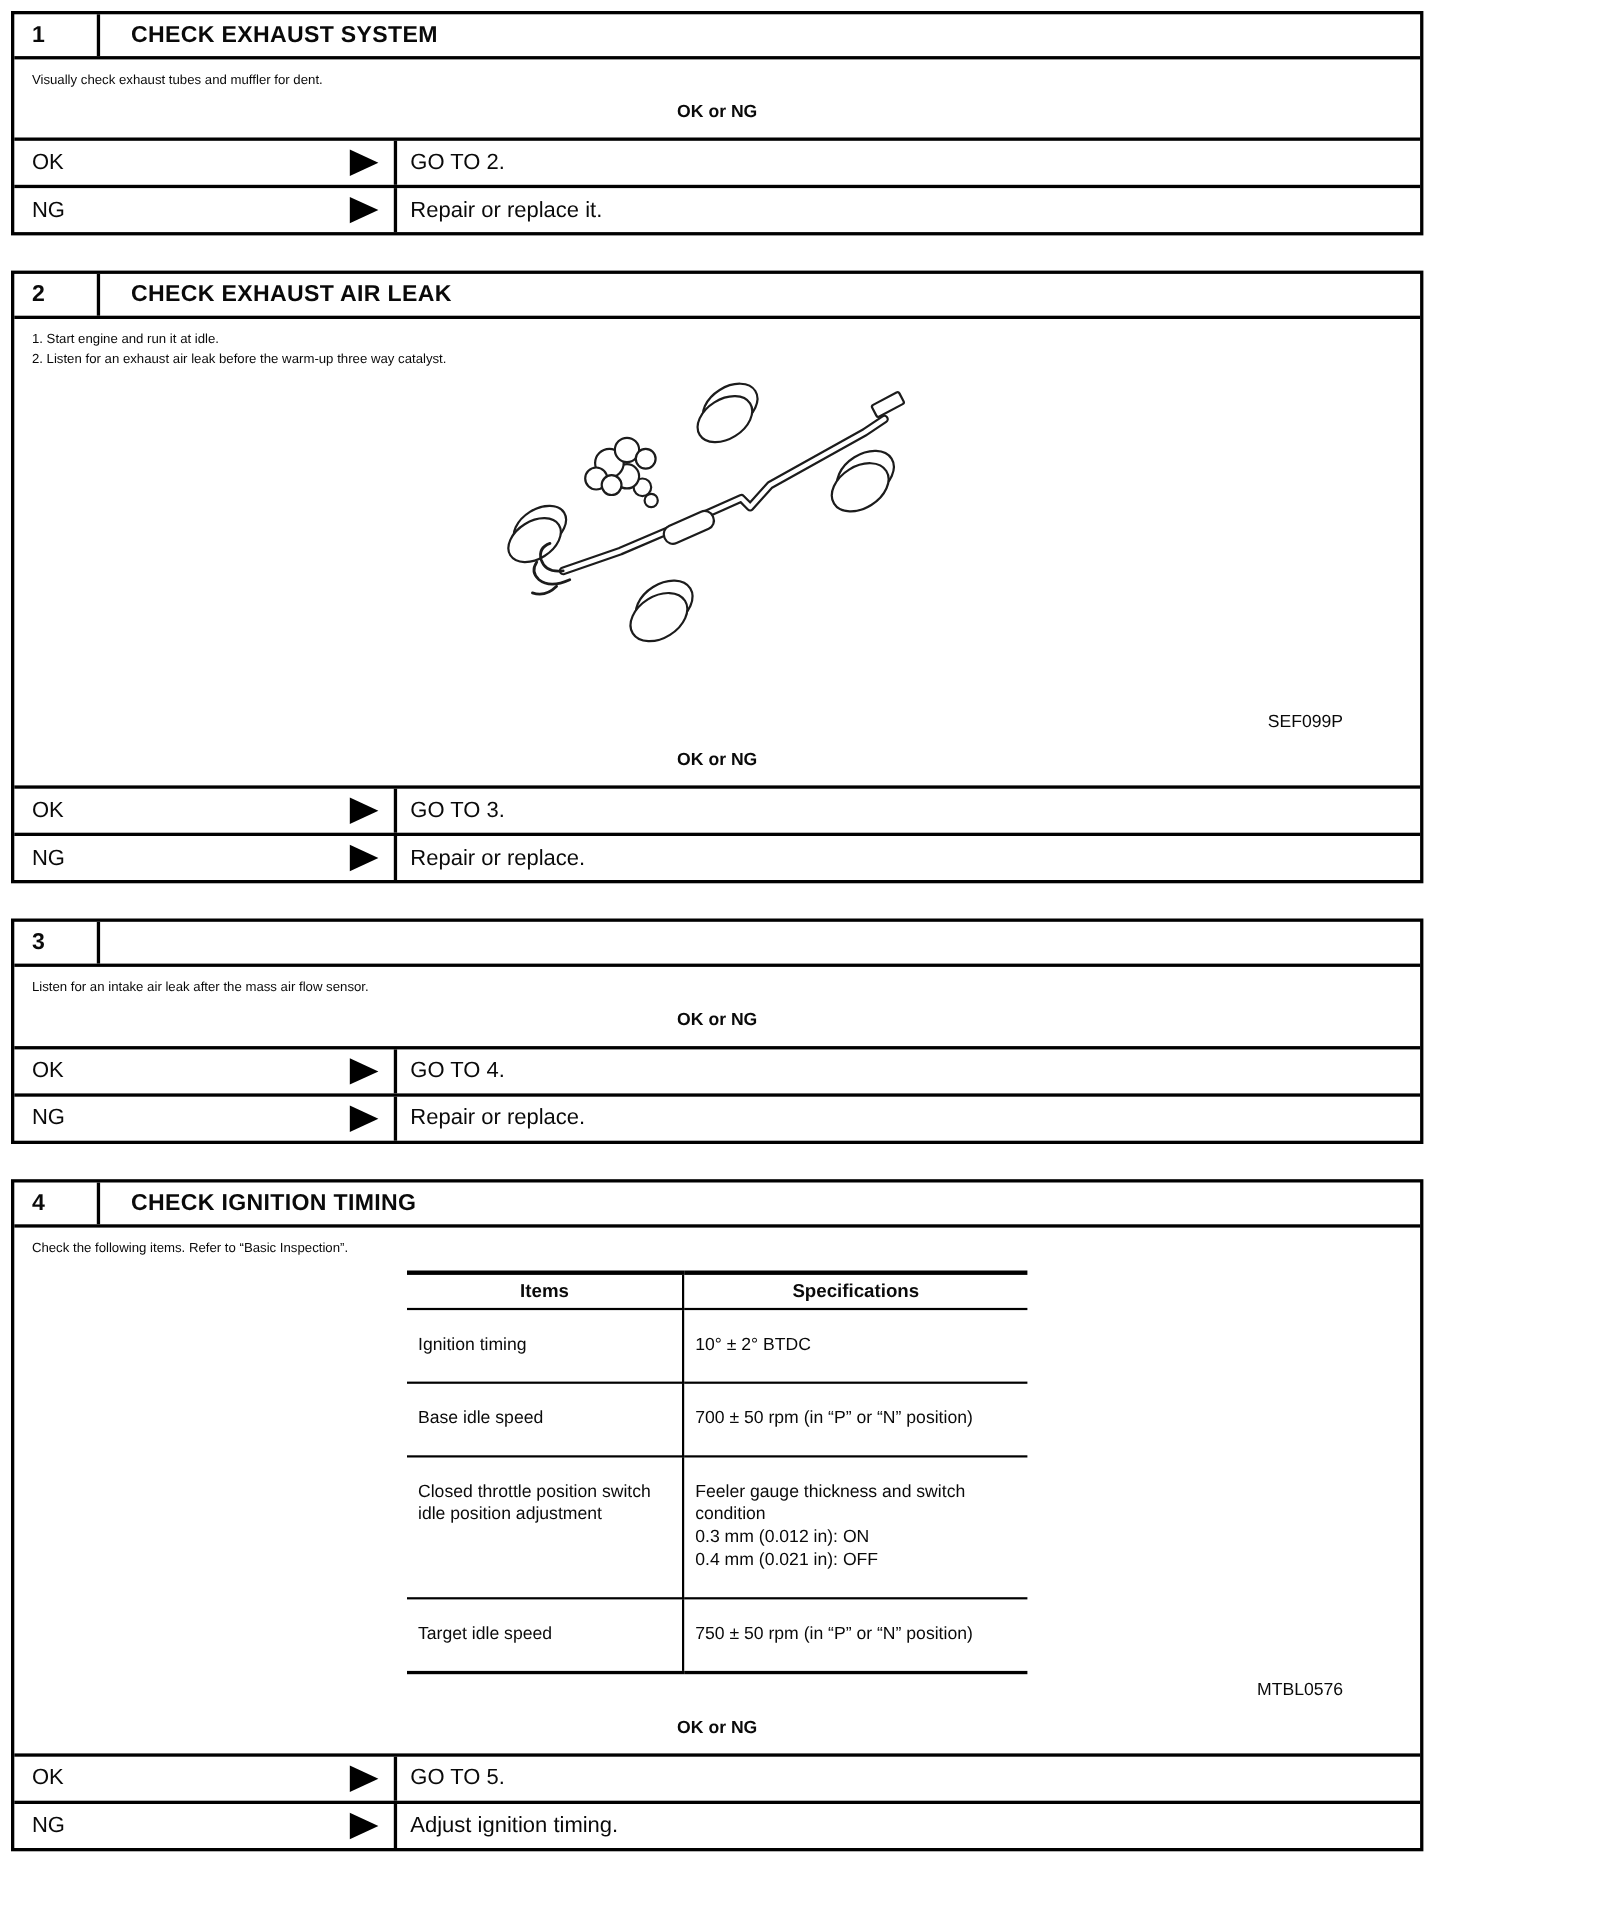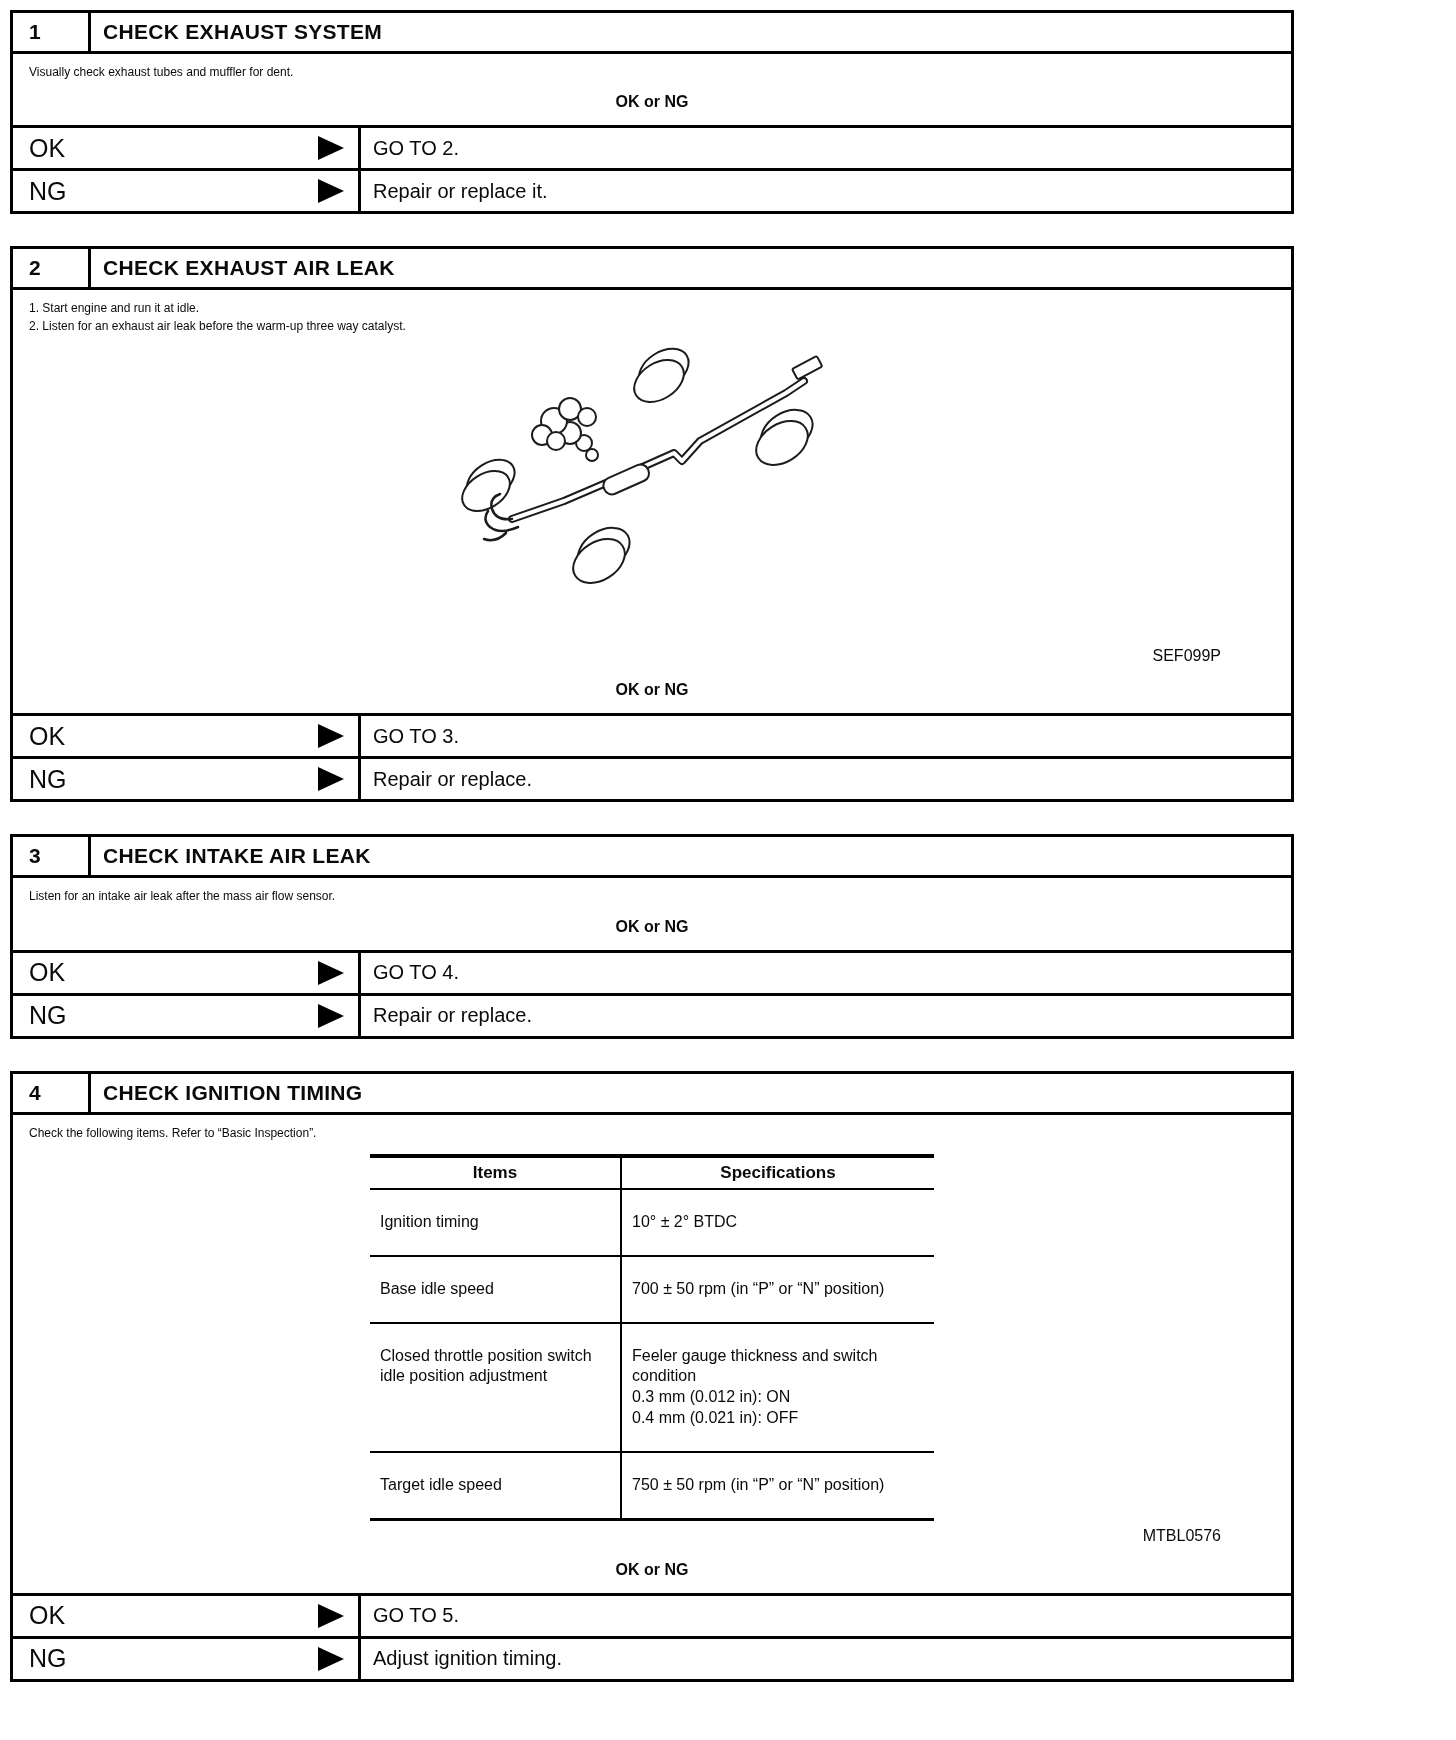--- a/index.html
+++ b/index.html
@@ -34,21 +34,21 @@
     align-items: center;
     padding-left: 16px;
     font-weight: bold;
     font-size: 21px;
     height: 38px;
     box-sizing: border-box;
   }
   .sec-title {
     display: flex;
     align-items: center;
-    padding-left: 12px;
+    padding-left: 28px;
     font-weight: bold;
     font-size: 21px;
     letter-spacing: 0.3px;
   }
   .sec-body {
     padding: 10px 16px 2px 16px;
     font-size: 12px;
     line-height: 1.45;
   }
   .body-line { white-space: pre-line; }
@@ -66,21 +66,21 @@
   }
   .result-left {
     width: 348px;
     box-sizing: border-box;
     border-right: 3px solid #000;
     display: flex;
     align-items: center;
     justify-content: space-between;
     padding: 0 14px 0 16px;
   }
-  .result-label { font-size: 25px; }
+  .result-label { font-size: 20px; }
   .arrow-right {
     width: 0;
     height: 0;
     border-left: 26px solid #000;
     border-top: 12px solid transparent;
     border-bottom: 12px solid transparent;
   }
   .result-action {
     display: flex;
     align-items: center;
@@ -226,21 +226,20 @@
         <span class="result-label">NG</span>
         <span class="arrow-right"></span>
       </div>
       <div class="result-action">Repair or replace.</div>
     </div>
   </div>
 
   <div class="section">
     <div class="sec-header">
       <div class="sec-num">3</div>
-      <div class="sec-title">CHECK INTAKE AIR LEAK</div>
     </div>
     <div class="sec-body">
       <div class="body-line">Listen for an intake air leak after the mass air flow sensor.</div>
     </div>
     <div class="decision">OK or NG</div>
     <div class="result-row">
       <div class="result-left">
         <span class="result-label">OK</span>
         <span class="arrow-right"></span>
       </div>

